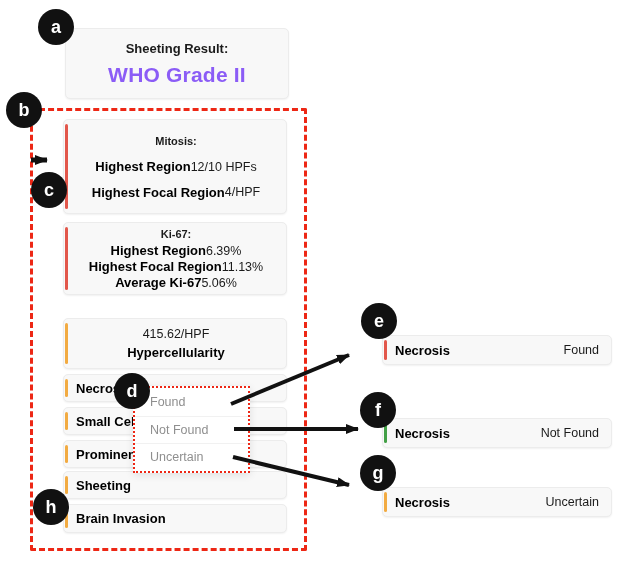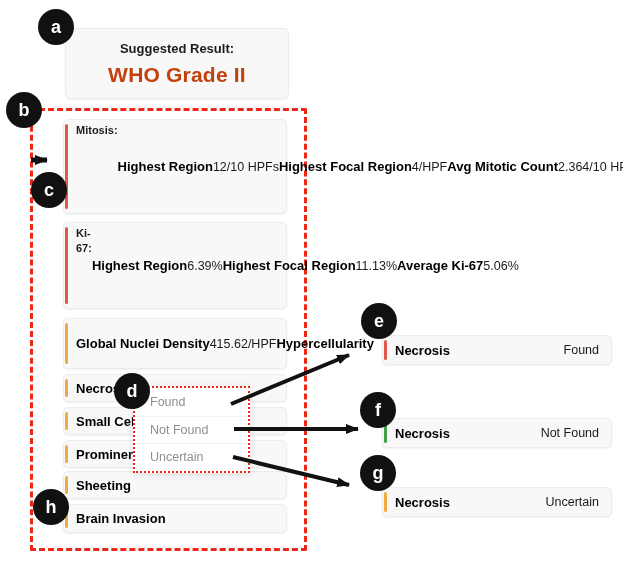--- a/index.html
+++ b/index.html
@@ -14,38 +14,38 @@
     box-shadow:0 1px 2px rgba(0,0,0,0.06);
     box-sizing:border-box; z-index:2;
   }
   .accent {
     position:absolute; left:1px; top:4px; bottom:4px; width:3px;
     border-radius:2px; background:#ccc;
   }
   
   .suggested-card { left:65px; top:28px; width:224px; height:71px; text-align:center; }
   .suggested-label { font-size:13px; font-weight:700; color:#1b1b1b; margin-top:12px; }
-  .suggested-value { font-size:21px; font-weight:700; color:#c2410c; margin-top:7px; letter-spacing:0.2px; }
+  .suggested-value { font-size:21px; font-weight:700; color:#8b5cf6; margin-top:7px; letter-spacing:0.2px; }
 
   
   .dashed-rect {
     position:absolute; left:30px; top:108px; width:277px; height:443px;
     border:3px dashed var(--red); box-sizing:border-box; z-index:1; border-radius:2px;
   }
 
   
-  .metric-card { display:flex; flex-direction:row; justify-content:space-evenly;
-    padding:3px 10px 3px 12px; }
+  .metric-card { display:flex; flex-direction:column; justify-content:space-evenly;
+    padding:3px 10px 3px 12px;align-items:center; }
   .card-header { font-size:11px; font-weight:700; color:#1b1b1b; line-height:15px; }
   .metric-row { display:flex; justify-content:space-between; align-items:center; }
   .metric-label { font-size:13px; font-weight:700; color:#000000; white-space:nowrap; }
   .metric-value { font-size:12.5px; font-weight:400; color:#1b1b1b; white-space:nowrap; }
 
   .mitosis-card { left:63px; top:119px; width:224px; height:95px; }
-  .ki67-card    { left:63px; top:222px; width:224px; height:87px; }
+  .ki67-card    { left:63px; top:222px; width:224px; height:73px; }
   .density-card { left:63px; top:318px; width:224px; height:51px; }
 
   
   .feature-card { display:flex; align-items:center; padding:0 10px 0 12px; }
   .necrosis-card  { left:63px; top:374px; width:224px; height:28px; }
   .smallcell-card { left:63px; top:407px; width:224px; height:28px; }
   .prominent-card { left:63px; top:440px; width:224px; height:28px; }
   .sheeting-card  { left:63px; top:471px; width:224px; height:28px; }
   .brain-card     { left:63px; top:504px; width:224px; height:29px; }
 
@@ -83,41 +83,37 @@
   .badge-h { left:33px;  top:489px; }
 
   .arrows { position:absolute; left:0; top:0; z-index:30; pointer-events:none; }
 </style>
 </head>
 <body>
 
 <div class="canvas" style="--red: #ed2715; --card-bg: #f8f8f8;">
 
   <div class="card suggested-card">
-    <div class="suggested-label">Suggested Result:</div>
+    <div class="suggested-label">Sheeting Result:</div>
     <div class="suggested-value">WHO Grade II</div>
   </div>
 
   <div class="dashed-rect"></div>
 
   <div class="card metric-card mitosis-card">
     <span class="accent" style="background: rgb(226, 87, 75);"></span>
     <div class="card-header">Mitosis:</div>
     <div class="metric-row">
       <span class="metric-label">Highest Region</span>
       <span class="metric-value">12/10 HPFs</span>
     </div>
     <div class="metric-row">
       <span class="metric-label">Highest Focal Region</span>
       <span class="metric-value">4/HPF</span>
     </div>
-    <div class="metric-row">
-      <span class="metric-label">Avg Mitotic Count</span>
-      <span class="metric-value">2.364/10 HPFs</span>
-    </div>
   </div>
 
   <div class="card metric-card ki67-card">
     <span class="accent" style="background: rgb(226, 87, 75);"></span>
     <div class="card-header">Ki-67:</div>
     <div class="metric-row">
       <span class="metric-label">Highest Region</span>
       <span class="metric-value">6.39%</span>
     </div>
     <div class="metric-row">
@@ -126,21 +122,20 @@
     </div>
     <div class="metric-row">
       <span class="metric-label">Average Ki-67</span>
       <span class="metric-value">5.06%</span>
     </div>
   </div>
 
   <div class="card metric-card density-card">
     <span class="accent" style="background: rgb(242, 171, 66);"></span>
     <div class="metric-row">
-      <span class="metric-label">Global Nuclei Density</span>
       <span class="metric-value">415.62/HPF</span>
     </div>
     <div class="metric-row">
       <span class="metric-label">Hypercellularity</span>
       <span class="metric-value"></span>
     </div>
   </div>
 
   <div class="card feature-card necrosis-card">
     <span class="accent" style="background: rgb(242, 171, 66);"></span>

